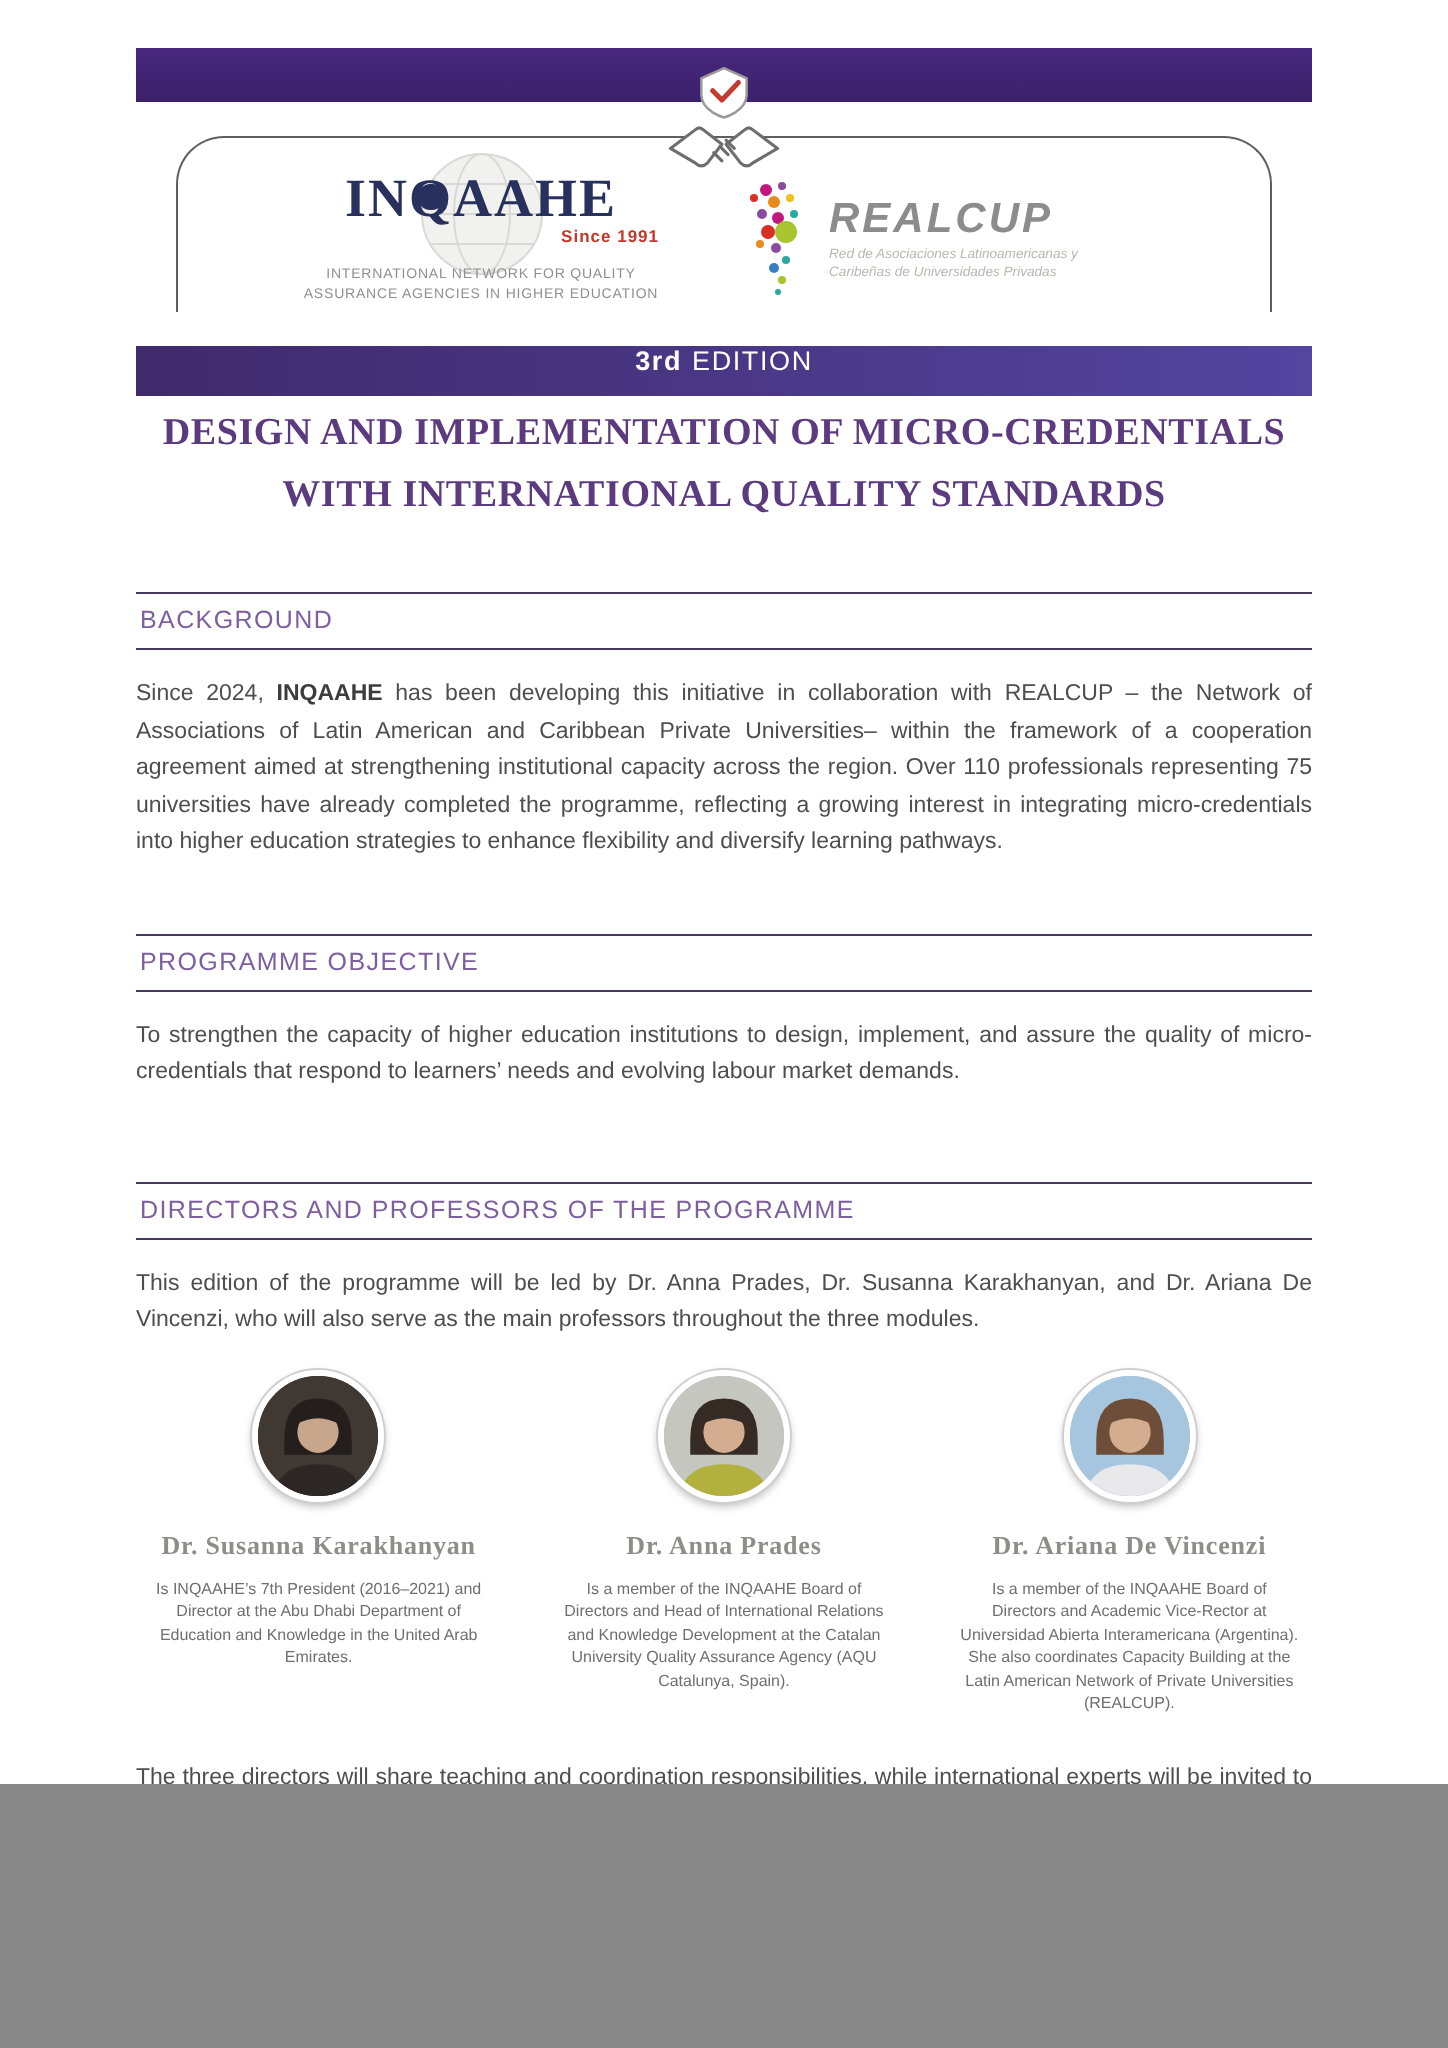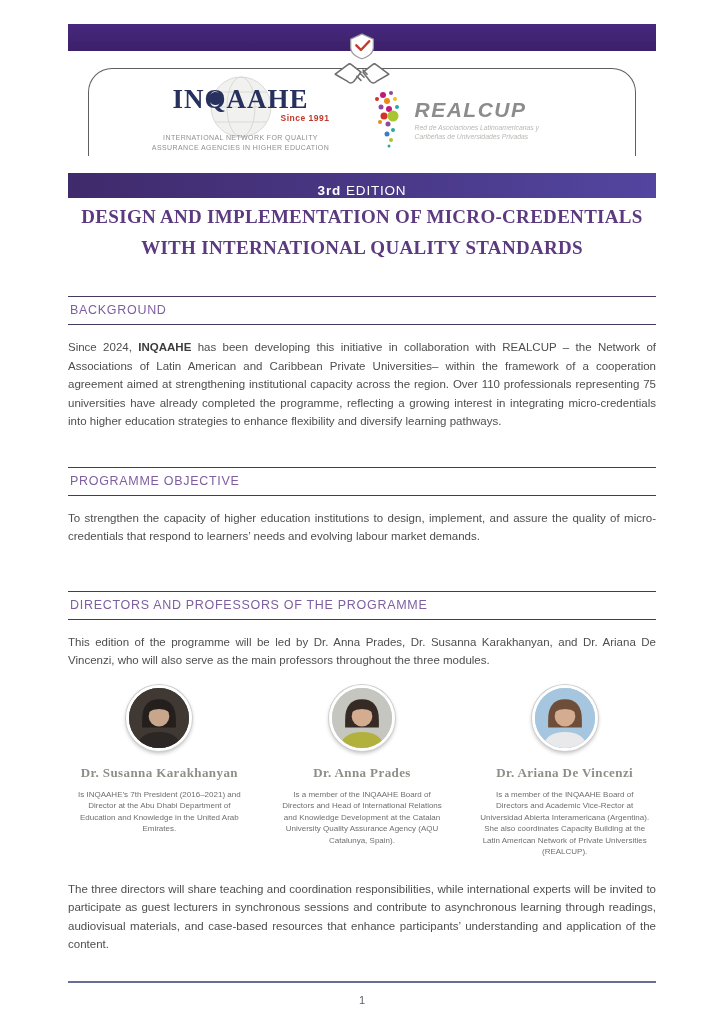--- a/index.html
+++ b/index.html
@@ -1,19 +1,19 @@
 <!DOCTYPE html>
 <html style="--bar-purple: #47287e; --banner-from: #3f2a6b; --banner-to: #5345a0; --title-purple: #5b3a80; --heading-purple: #7d5fa0; --rule-purple: #46395f; --body-text: #4e4e4e; --check-red: #c23b2e; --inqaahe-navy: #28315e; --since-red: #c0392b; --realcup-gray: #8c8c8c; --footer-line: #6b6e91; --name-gray: #8e8e88;"><head>
 <meta charset="utf-8">
 <style>
   * { margin:0; padding:0; box-sizing:border-box; }
   html,body { background:#888; }
   body { display:flex; justify-content:center; }
   .page {
-    position:relative; width:724px; height:1024px; background:#ffffff;
+    position:relative; width:724px; height:892px; background:#ffffff;
     font-family:"Liberation Sans", sans-serif; overflow:hidden;
   }
 
   
   .topbar {
     position:absolute; left:68px; right:68px; top:24px; height:27px;
     background:linear-gradient(180deg, var(--bar-purple), #3c2069);
   }
   .emblem { position:absolute; top:33px; left:50%; transform:translateX(-50%); z-index:5; }
   .partner-box {
@@ -37,21 +37,21 @@
   .inq-tagline { position:relative; z-index:1; margin-top:10px; font-size:7px; line-height:10px;
     color:#8f8f8f; letter-spacing:0.4px; }
   .realcup { display:flex; align-items:center; gap:10px; width:230px;font-style:italic; }
   .realcup-text .rc-word { font-size:21px; font-weight:bold; color:var(--realcup-gray); letter-spacing:1.5px; line-height:22px; }
   .realcup-text .rc-tag { font-size:6.8px; line-height:9px; color:#b7b7b4; margin-top:2px; }
 
   
   .edition-banner {
     position:absolute; left:68px; right:68px; top:173px; height:25px;
     background:linear-gradient(90deg, var(--banner-from), var(--banner-to));
-    display:flex; align-items:flex-end; justify-content:center;
+    display:flex; align-items:flex-start; justify-content:center;
     color:#fff; font-size:13.5px; letter-spacing:0.8px;
   }
   .edition-banner .num { font-weight:bold; margin-right:5px; }
   .doc-title {
     position:absolute; left:68px; right:68px; top:201px; text-align:center;
     font-family:"Liberation Serif", serif; font-weight:bold; color:var(--title-purple);
     font-size:19px; line-height:31px; letter-spacing:0.3px;
   }
 
   

